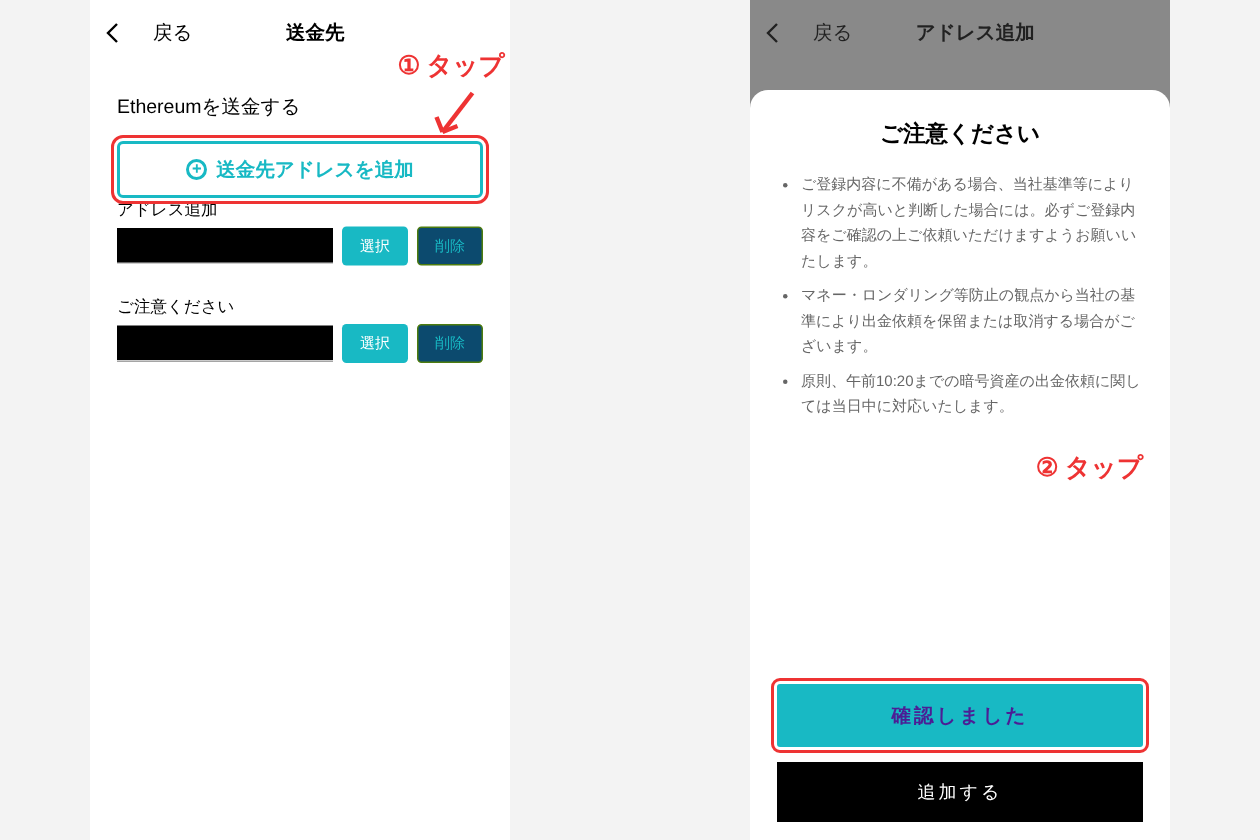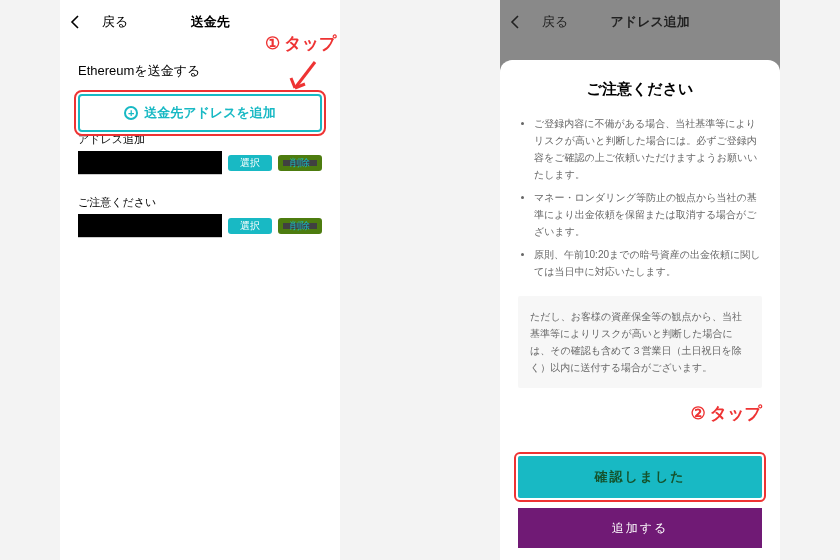--- a/index.html
+++ b/index.html
@@ -43,26 +43,26 @@
     display: flex; align-items: center; justify-content: center; font-size: 11px; line-height: 1;
   }
   .hint { font-size: 11px; margin: 26px 0 18px; }
   .addr { margin-bottom: 20px; }
   .addr-name { font-size: 11px; margin-bottom: 4px; }
   .addr-row { display: flex; align-items: center; gap: 6px; }
   .addr-val {
     flex: 1; height: 24px; background: #000; border-bottom: 1px solid #ccc;
   }
   .pill {
-    min-width: 44px; height: 16px;
+    min-width: 44px; height: 26px;
     display: flex; align-items: center; justify-content: center;
     font-size: 10px; border-radius: 3px;
   }
   .pill.select { background: #18b9c4; color: #fff; }
-  .pill.delete { border: 5px solid #4d7c0f; color: #18b9c4; background: #404040; }
+  .pill.delete { border: 1px solid #4d7c0f; color: #18b9c4; background: #0c4a6e; }
 
   
   .phone2 { background: #fff; }
   .phone2 .header, .phone2 .body2top { filter: grayscale(1) opacity(0.9); }
   .overlay {
     position: absolute; inset: 0;
     background: rgba(40,40,40,0.55);
   }
   .modal {
     position: absolute; left: 0; right: 0; top: 60px; bottom: 0;
@@ -75,29 +75,29 @@
   .modal ul { list-style: disc; padding-left: 16px; color: #666; font-size: 10px; line-height: 1.7; }
   .modal ul li { margin-bottom: 6px; }
   .notebox {
     background: #f7f7f7; color: #666;
     font-size: 10px; line-height: 1.7;
     padding: 12px; margin-top: 10px; border-radius: 2px;
   }
   .confirm {
     margin-top: auto;
     height: 42px;
-    background: #18b9c4; color: #14532d;
+    background: #18b9c4; color: #4c1d95;
     display: flex; align-items: center; justify-content: center;
     font-size: 13px; font-weight: 600; letter-spacing: 2px;
     border-radius: 2px;
     outline: 2px solid #e33; outline-offset: 2px;
   }
   .btm {
     margin-top: 10px; height: 40px;
-    background: #701a75; color: #fff;
+    background: #000000; color: #fff;
     display: flex; align-items: center; justify-content: center;
     font-size: 12px; letter-spacing: 2px;
   }
 
   
   .anno { position: absolute; color: #e33; font-weight: 700; font-size: 17px; display: flex; align-items: center; gap: 4px;}
   .arrow1 {
     position: absolute; left: 225px; top: 58px;
     transform: rotate(0deg);
   }
@@ -170,21 +170,20 @@
 
   <div class="overlay"></div>
 
   <div class="modal">
     <h3>ご注意ください</h3>
     <ul>
       <li>ご登録内容に不備がある場合、当社基準等によりリスクが高いと判断した場合には。必ずご登録内容をご確認の上ご依頼いただけますようお願いいたします。</li>
       <li>マネー・ロンダリング等防止の観点から当社の基準により出金依頼を保留または取消する場合がございます。</li>
       <li>原則、午前10:20までの暗号資産の出金依頼に関しては当日中に対応いたします。</li>
     </ul>
-    <div class="notebox">ただし、お客様の資産保全等の観点から、当社基準等によりリスクが高いと判断した場合には、その確認も含めて３営業日（土日祝日を除く）以内に送付する場合がございます。</div>
 
     <div class="anno" style="position:relative; margin:14px 0 6px; justify-content:flex-end;">
       <span>②</span>
       <span>タップ</span>
     </div>
 
     <div class="confirm">確認しました</div>
     <div class="btm">追加する</div>
   </div>
 </div>

